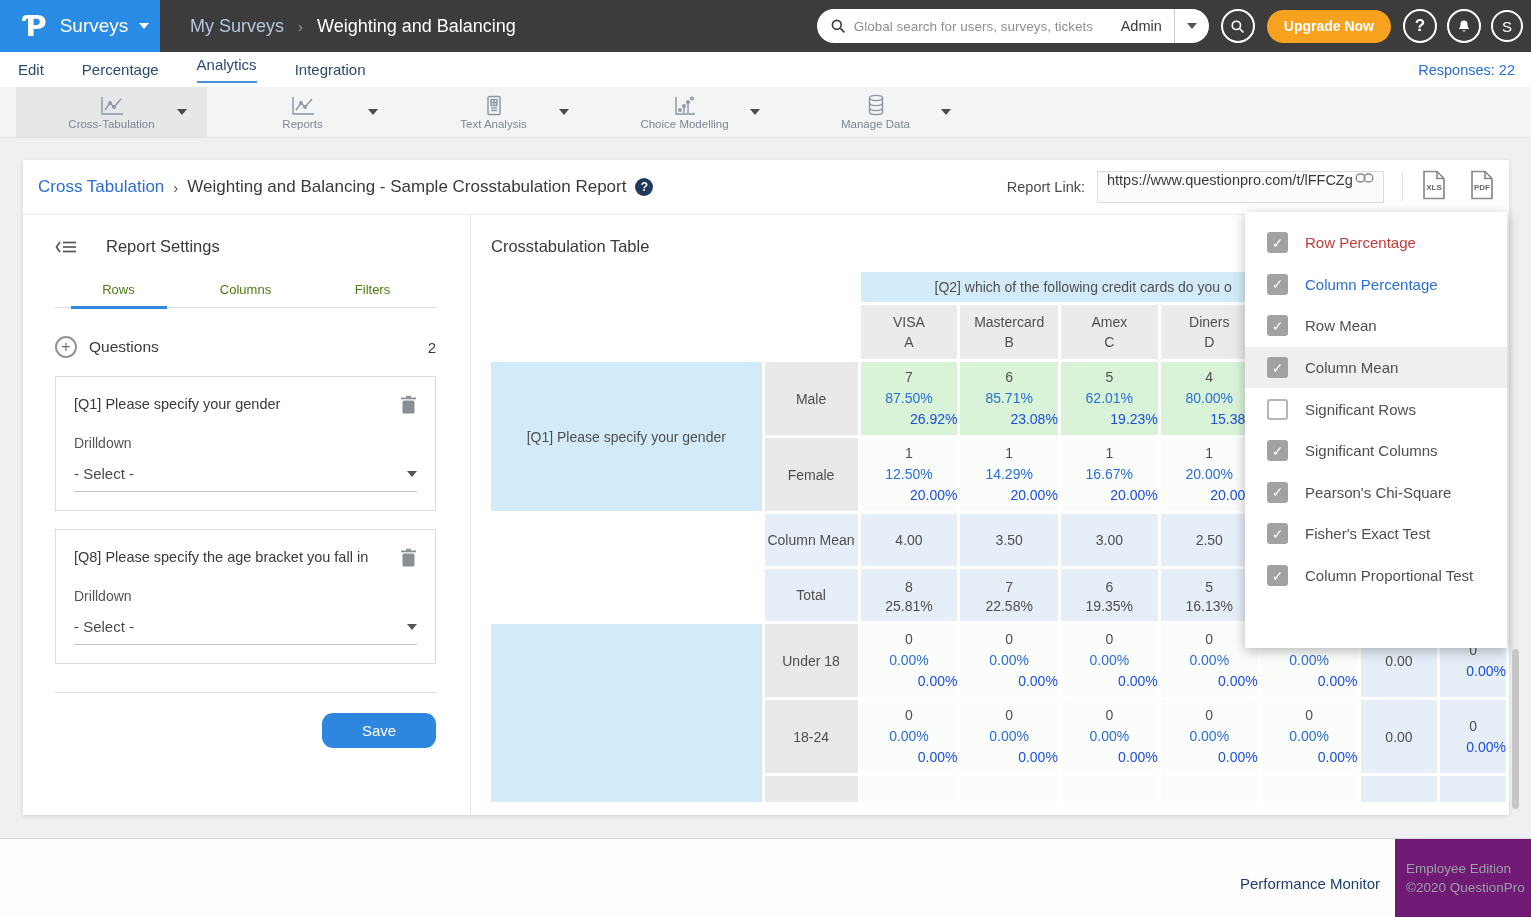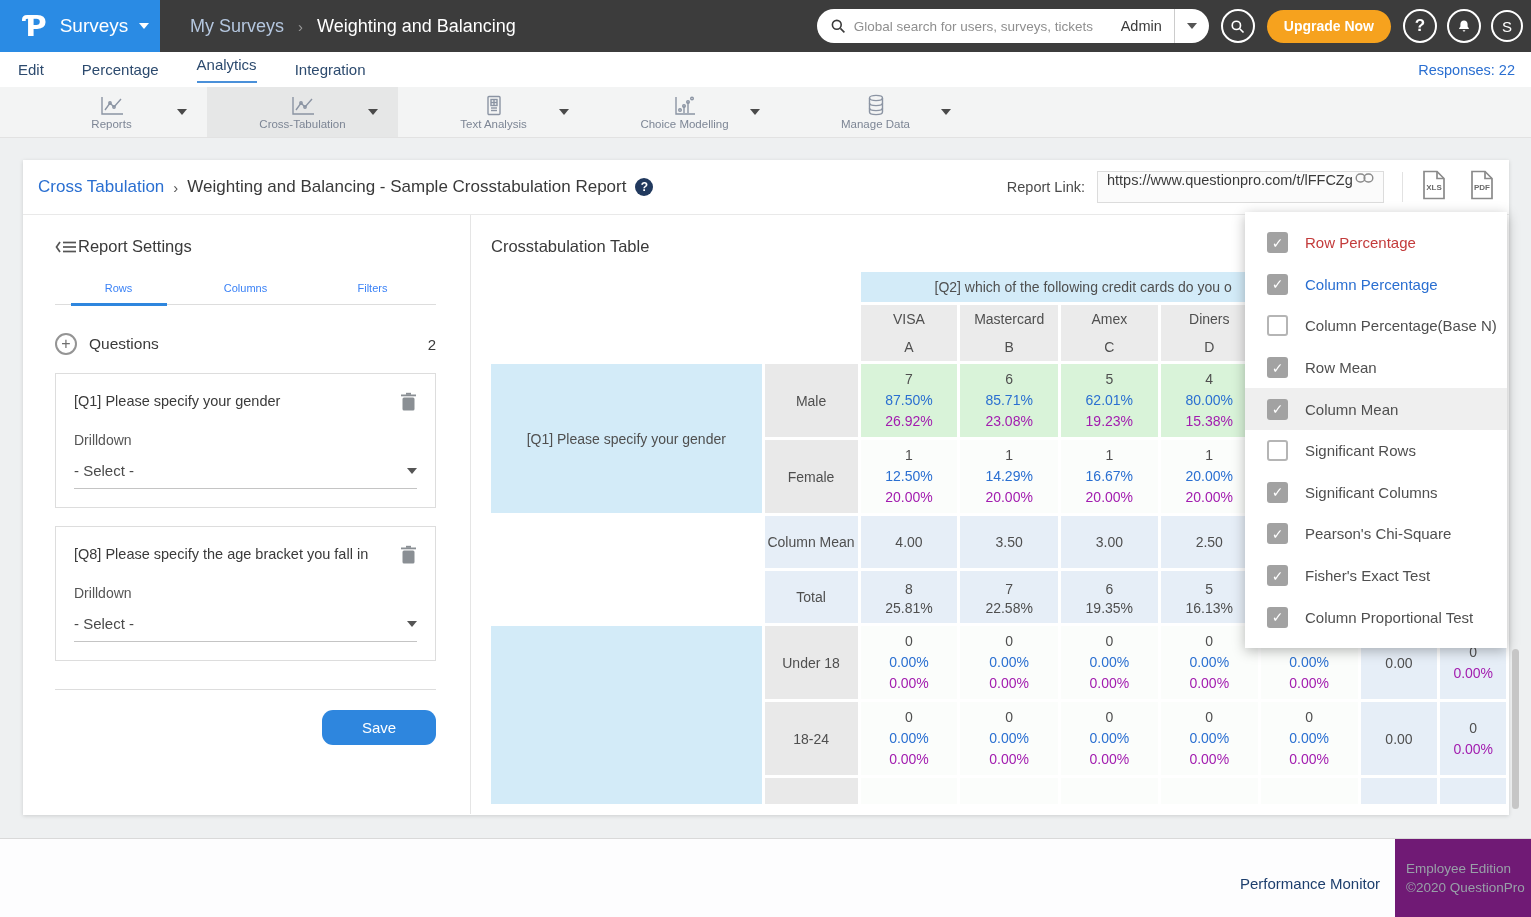--- a/index.html
+++ b/index.html
@@ -64,24 +64,24 @@
   .red-annotation { position:absolute; left:-7px; right:-6px; top:-8px; bottom:-8px; border:3px solid #e8443b; border-radius:6px; pointer-events:none; }
   .hdr-div { width:1px; height:30px; background:#e2e2e2; margin-right:18px; }
   .file-icon { cursor:pointer; margin-right:22px; position:relative; }
   .file-icon.last { margin-right:14px; }
   .file-icon span { position:absolute; left:0; right:0; top:13px; text-align:center; font-size:8px; font-weight:bold; color:#6a6a6a; }
 
   .card-body { display:flex; height:599px; }
 
   
   .settings-panel { width:448px; border-right:1px solid #e5e5e5; padding:22px 34px 0 32px; }
-  .sp-head { display:flex; align-items:center; gap:1px; font-size:16.5px; color:#3a3a3a; }
+  .sp-head { display:flex; align-items:center; gap:29px; font-size:16.5px; color:#3a3a3a; }
   .sp-head svg { cursor:pointer; }
   .sp-tabs { margin-top:26px; display:flex; border-bottom:1px solid #ddd; }
-  .sp-tab { flex:1; text-align:center; font-size:11px; color:#3b82f6; padding-bottom:10px; cursor:pointer; position:relative; }
+  .sp-tab { flex:1; text-align:center; font-size:13px; color:#4d7c0f; padding-bottom:10px; cursor:pointer; position:relative; }
   .sp-tab.active::after { content:""; position:absolute; bottom:-2px; left:50%; transform:translateX(-50%); width:96px; border-bottom:3px solid #2e86de; }
   .q-row { margin-top:28px; display:flex; align-items:center; font-size:15.5px; color:#3a3a3a; }
   .plus-circle { width:22px; height:22px; border:2px solid #949494; border-radius:50%; color:#6e6e6e; font-size:16px; line-height:18px; text-align:center; margin-right:12px; cursor:pointer; }
   .q-count { margin-left:auto; font-size:15px; }
   .q-card { margin-top:18px; border:1px solid #ddd; padding:18px; }
   .q-title-row { display:flex; }
   .q-title { font-size:14.5px; color:#3a3a3a; line-height:1.35; max-width:340px; }
   .trash { margin-left:auto; cursor:pointer; flex:none; }
   .drill-label { margin-top:20px; font-size:14px; color:#555; }
   .drill-select { margin-top:14px; display:flex; align-items:center; border-bottom:1px solid #c4c4c4; padding-bottom:9px; font-size:15px; color:#4a4a4a; cursor:pointer; }
@@ -89,28 +89,28 @@
   .sp-divider { margin-top:28px; border-top:1px solid #ddd; }
   .save-row { margin-top:20px; display:flex; justify-content:flex-end; }
   .save-btn { width:114px; height:35px; background:#2e86de; color:#fff; border:none; border-radius:11px; font-size:15px; cursor:pointer; font-family:inherit; }
 
   
   .table-area { flex:1; position:relative; overflow:hidden; padding:22px 0 0 20px; }
   .ct-title { font-size:16.5px; color:#3a3a3a; }
   table.crosstab { border-collapse:separate; border-spacing:3px; margin:13px 0 0 -3px; table-layout:fixed; }
   .crosstab td { text-align:center; vertical-align:middle; font-size:14px; color:#4f4f4f; overflow:hidden; }
   .band { background:#d3ebf8; height:30px; text-align:left !important; padding-left:74px; font-size:15px; color:#3a3a3a; white-space:nowrap; }
-  .colhead { background:#ebebeb; height:54px; line-height:28px; font-size:14.5px; }
+  .colhead { background:#ebebeb; height:54px; line-height:20px; font-size:14.5px; }
   .groupcell { background:#d3ebf8; font-size:15px; color:#3a3a3a; }
   .rowlabel { background:#e9e9e9; font-size:14.5px; }
   .cell-green { background:#d9f3d9; height:73px; }
   .cell-plain { background:#fbfdfb; height:73px; }
   .cnt { line-height:21px; }
   .rp { color:#2a6fd1; line-height:21px; }
-  .cp { color:#a21caf; line-height:21px; }
+  .cp { color:#1d4ed8; line-height:21px;text-align:right; }
   .sumlabel { background:#e6eef7; line-height:19px; font-size:14.5px; height:52px; }
   .sumcell { background:#e6eef7; height:52px; font-size:14.5px; }
   .nobg { background:transparent; }
   tr.sliver td { height:26px; }
 
   
   .options-menu { position:absolute; left:1222px; top:52px; width:262px; height:436px; background:#fff; box-shadow:0 3px 12px rgba(0,0,0,.28); padding:10px 0; z-index:5; }
   .menu-item { height:41.6px; display:flex; align-items:center; padding-left:22px; font-size:15px; color:#4f4f4f; cursor:pointer; }
   .menu-item.hover { background:#efefef; }
   .cb { width:21px; height:21px; border-radius:3px; margin-right:17px; flex:none; display:flex; align-items:center; justify-content:center; font-size:14px; cursor:pointer; }
@@ -170,38 +170,38 @@
 
 <div class="app-nav">
   <div class="nav-item"><span>Edit</span></div>
   <div class="nav-item"><span>Percentage</span></div>
   <div class="nav-item active"><span>Analytics</span></div>
   <div class="nav-item"><span>Integration</span></div>
   <div class="nav-right">Responses: 22</div>
 </div>
 
 <div class="toolbar">
+  <div class="tool active">
+    <svg width="26" height="21" viewBox="0 0 26 21">
+        <polyline points="3,2 3,19 24,19"></polyline>
+        <polyline points="6,15 11,8 15,12 22,4"></polyline>
+        <circle cx="11" cy="8" r="1.2"></circle>
+        <circle cx="15" cy="12" r="1.2"></circle>
+      </svg>
+    <div class="tool-label">Cross-Tabulation</div>
+    <span class="caret"></span>
+  </div>
   <div class="tool">
     <svg width="26" height="21" viewBox="0 0 26 21">
         <polyline points="3,2 3,19 24,19"></polyline>
         <polyline points="6,15 11,8 15,12 22,4"></polyline>
         <circle cx="11" cy="8" r="1.2"></circle>
         <circle cx="15" cy="12" r="1.2"></circle>
       </svg>
     <div class="tool-label">Reports</div>
-    <span class="caret"></span>
-  </div>
-  <div class="tool active">
-    <svg width="26" height="21" viewBox="0 0 26 21">
-        <polyline points="3,2 3,19 24,19"></polyline>
-        <polyline points="6,15 11,8 15,12 22,4"></polyline>
-        <circle cx="11" cy="8" r="1.2"></circle>
-        <circle cx="15" cy="12" r="1.2"></circle>
-      </svg>
-    <div class="tool-label">Cross-Tabulation</div>
     <span class="caret"></span>
   </div>
   <div class="tool">
     <svg width="18" height="21" viewBox="0 0 18 21">
         <rect x="3" y="1.5" width="12" height="18" rx="1"></rect>
         <rect x="6" y="4.5" width="6" height="6"></rect>
         <line x1="6" y1="7.5" x2="12" y2="7.5"></line>
         <line x1="9" y1="4.5" x2="9" y2="10.5"></line>
         <line x1="6" y1="13" x2="12" y2="13"></line>
         <line x1="6" y1="15.5" x2="12" y2="15.5"></line>
@@ -533,24 +533,20 @@
     <div class="options-menu">
         <div class="menu-item">
           <span class="cb checked">✓</span>
           <span class="mi-label mi-red">Row Percentage</span>
         </div>
         <div class="menu-item">
           <span class="cb checked">✓</span>
           <span class="mi-label mi-blue">Column Percentage</span>
         </div>
         <div class="menu-item">
-          <span class="cb un"></span>
-          <span class="mi-label">Column Percentage(Base N)</span>
-        </div>
-        <div class="menu-item">
           <span class="cb checked">✓</span>
           <span class="mi-label">Row Mean</span>
         </div>
         <div class="menu-item hover">
           <span class="cb checked">✓</span>
           <span class="mi-label">Column Mean</span>
         </div>
         <div class="menu-item">
           <span class="cb un"></span>
           <span class="mi-label">Significant Rows</span>

